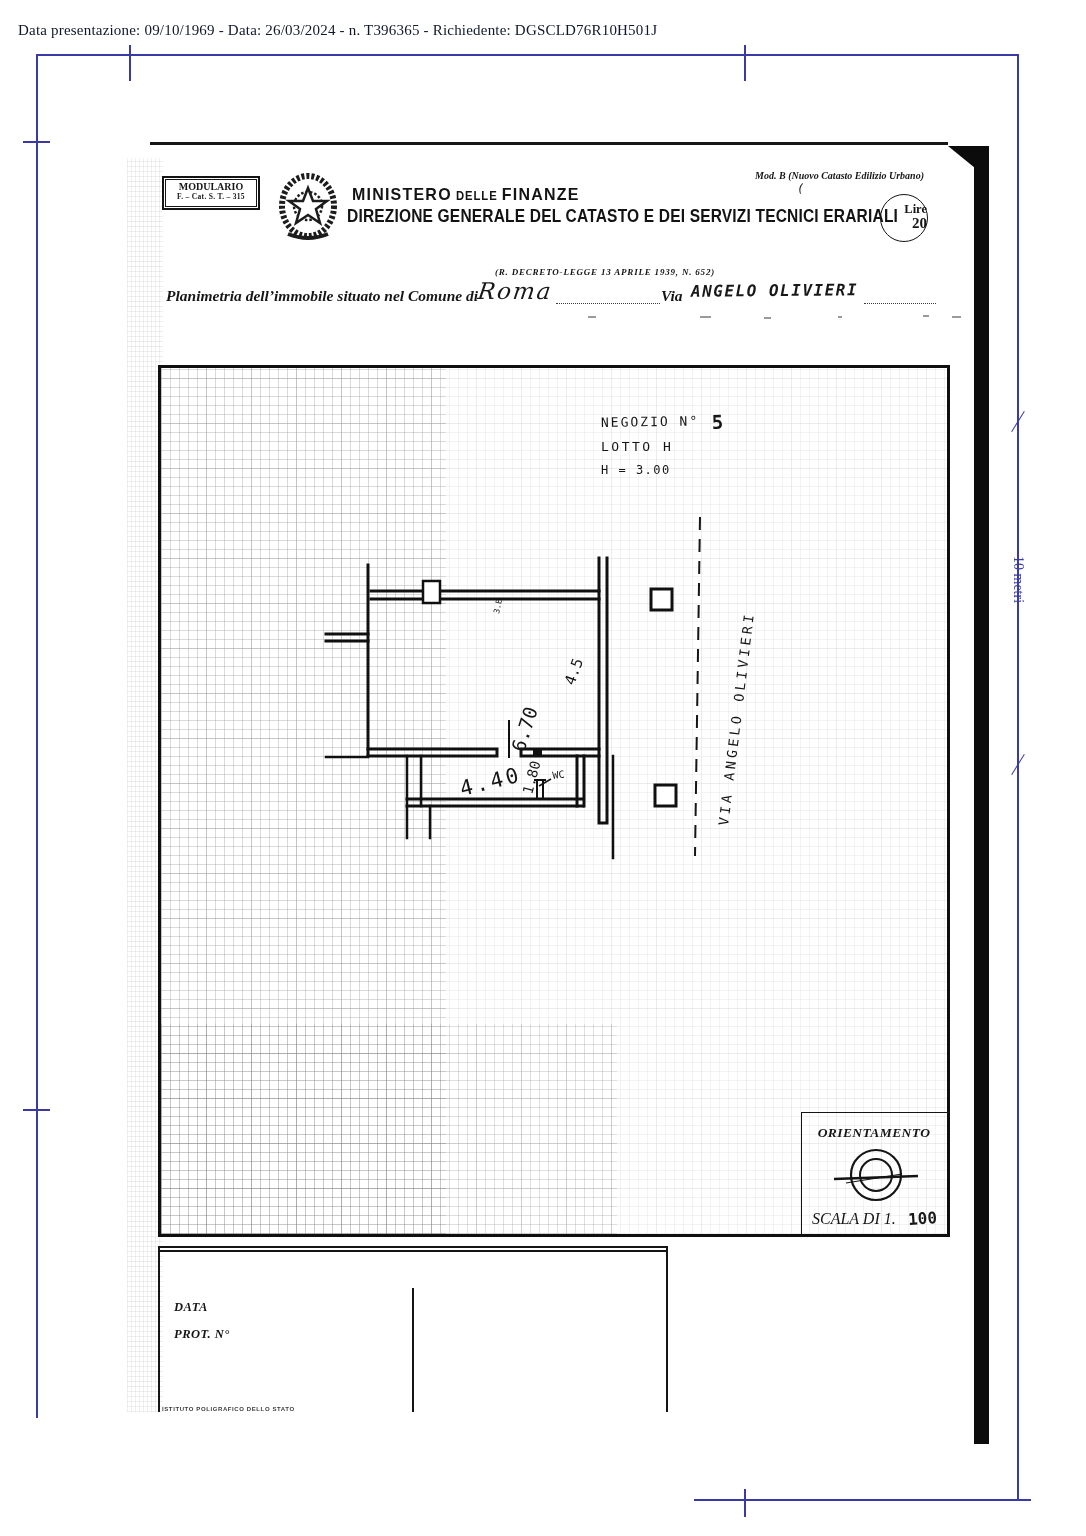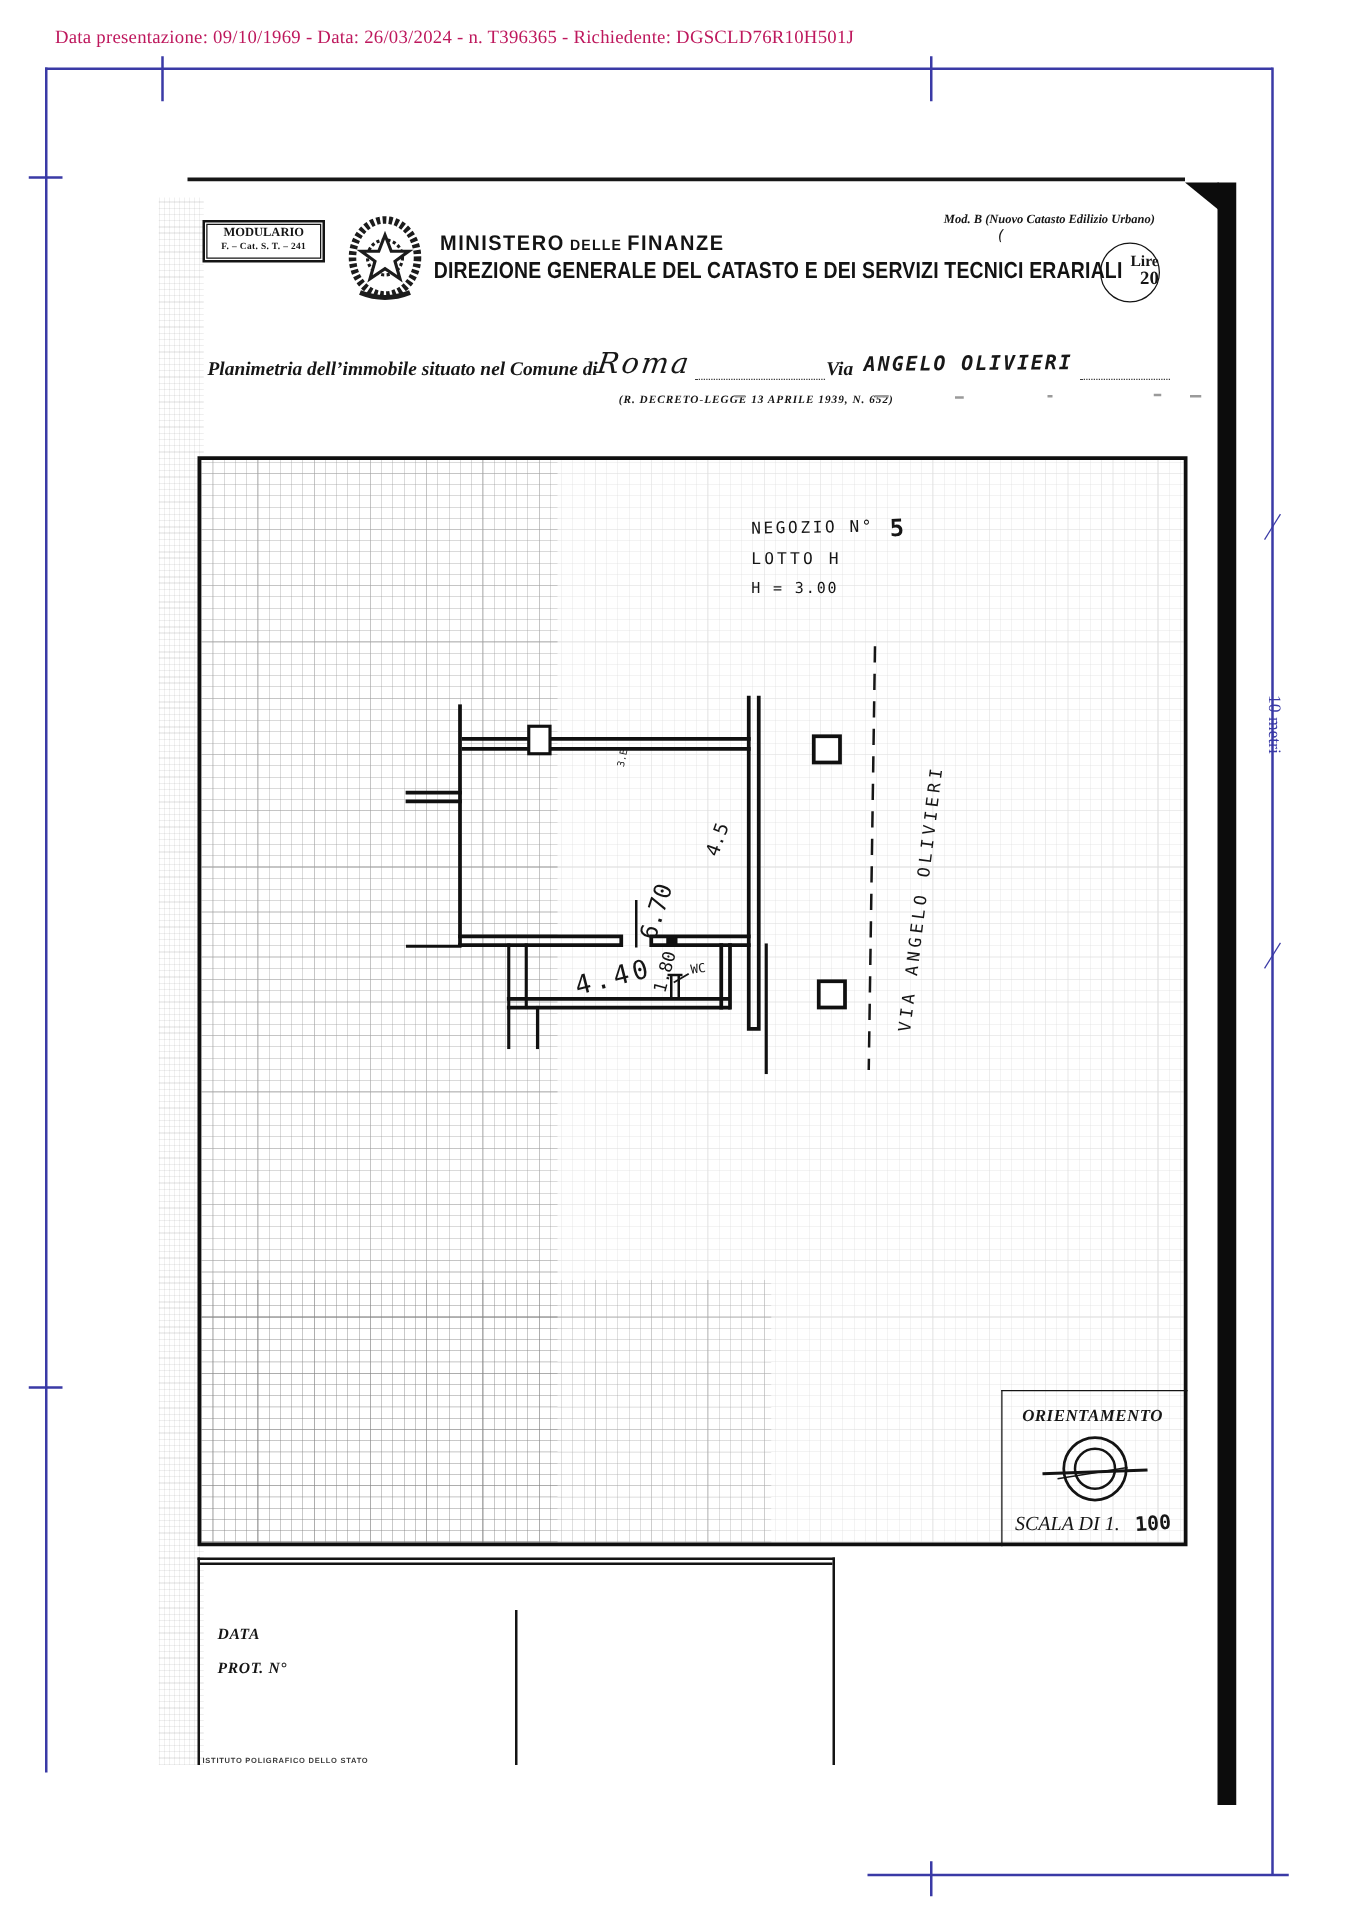--- a/index.html
+++ b/index.html
@@ -1,21 +1,21 @@
 <!DOCTYPE html>
 <html><head>
 <meta charset="utf-8">
 <style>
   html,body{margin:0;padding:0;background:#ffffff;}
   #page{position:relative;width:1086px;height:1536px;background:#ffffff;overflow:hidden;
         font-family:"Liberation Serif",serif;color:#161616;}
 
   
-  .pres-line{position:absolute;left:18px;top:22px;font-size:15px;color:#be185d;
-             font-family:"Liberation Serif",serif;letter-spacing:.2px;margin-left:26px;}
+  .pres-line{position:absolute;left:18px;top:22px;font-size:15px;color:#0f172a;
+             font-family:"Liberation Serif",serif;letter-spacing:.2px;}
 
   
   .blue{background:#3a3aa6;}
   .b-line{position:absolute;}
   .b-top{left:36px;top:54px;width:982px;height:1.5px;}
   .b-left{left:36px;top:54px;width:1.5px;height:1364px;}
   .b-right{left:1017px;top:54px;width:1.5px;height:1446px;}
   .b-bottom{left:694px;top:1499px;width:337px;height:1.5px;}
   .tick-v{width:1.5px;height:36px;}
   .tick-h{width:27px;height:1.5px;}
@@ -56,21 +56,21 @@
 
   .lire{position:absolute;left:880px;top:194px;width:46px;height:46px;border:1.6px solid #141414;
         border-radius:50%;text-align:right;font-family:"Liberation Serif",serif;font-weight:bold;}
   .lire .l1{font-size:12.5px;line-height:14px;margin-top:7px;}
   .lire .l2{font-size:15px;line-height:15px;}
 
   .main-title{position:absolute;left:231px;top:233px;font-family:"Liberation Sans",sans-serif;
               font-size:31px;font-weight:600;letter-spacing:4.5px;word-spacing:11px;color:#111;
               white-space:nowrap;}
   .decree{position:absolute;left:380px;top:267px;width:450px;text-align:center;font-size:9px;
-          font-weight:bold;font-style:italic;font-family:"Liberation Serif",serif;letter-spacing:.8px;margin-top:47px;}
+          font-weight:bold;font-style:italic;font-family:"Liberation Serif",serif;letter-spacing:.8px;}
 
   .planline-label{position:absolute;left:166px;top:287px;font-size:15.5px;font-style:italic;
                   font-weight:bold;font-family:"Liberation Serif",serif;white-space:nowrap;}
   .comune-hand{position:absolute;left:478px;top:278px;font-size:23px;font-style:italic;
                font-family:"DejaVu Serif",serif;transform:skewX(-8deg);letter-spacing:2px;}
   .leader{position:absolute;height:0;border-bottom:1.6px dotted #3b3b3b;}
   .via-label{position:absolute;left:661px;top:287px;font-size:15.5px;font-style:italic;font-weight:bold;
              font-family:"Liberation Serif",serif;}
   .via-hand{position:absolute;left:691px;top:281px;font-size:16px;letter-spacing:1.5px;
             font-style:italic;font-weight:bold;transform:rotate(-.5deg);white-space:nowrap;}
@@ -135,21 +135,21 @@
   <div class="scalebar-label">10 metri</div>
 
   <div class="scan-top-edge"></div>
   <div class="scan-corner-tri"></div>
   <div class="scan-right-bar"></div>
   <div class="scan-left-noise"></div>
 
   <div class="modulario">
     <div class="inner">
       <div class="t1">MODULARIO</div>
-      <div class="t2">F. – Cat. S. T. – 241</div>
+      <div class="t2">F. – Cat. S. T. – 315</div>
     </div>
   </div>
 
   <svg class="emblem" width="64" height="72" viewBox="0 0 64 72">
     <ellipse cx="32" cy="34" rx="26" ry="30" fill="none" stroke="#1c1c1c" stroke-width="6" stroke-dasharray="3 2"></ellipse>
     <circle cx="32" cy="34" r="14" fill="none" stroke="#1c1c1c" stroke-width="2.5" stroke-dasharray="2.5 2"></circle>
     <polygon points="32,16 37,29 51,29 40,37 44,51 32,43 20,51 24,37 13,29 27,29" fill="#ffffff" stroke="#1c1c1c" stroke-width="2.5"></polygon>
     <path d="M12,62 Q32,70 52,62" fill="none" stroke="#1c1c1c" stroke-width="4"></path>
   </svg>
 

